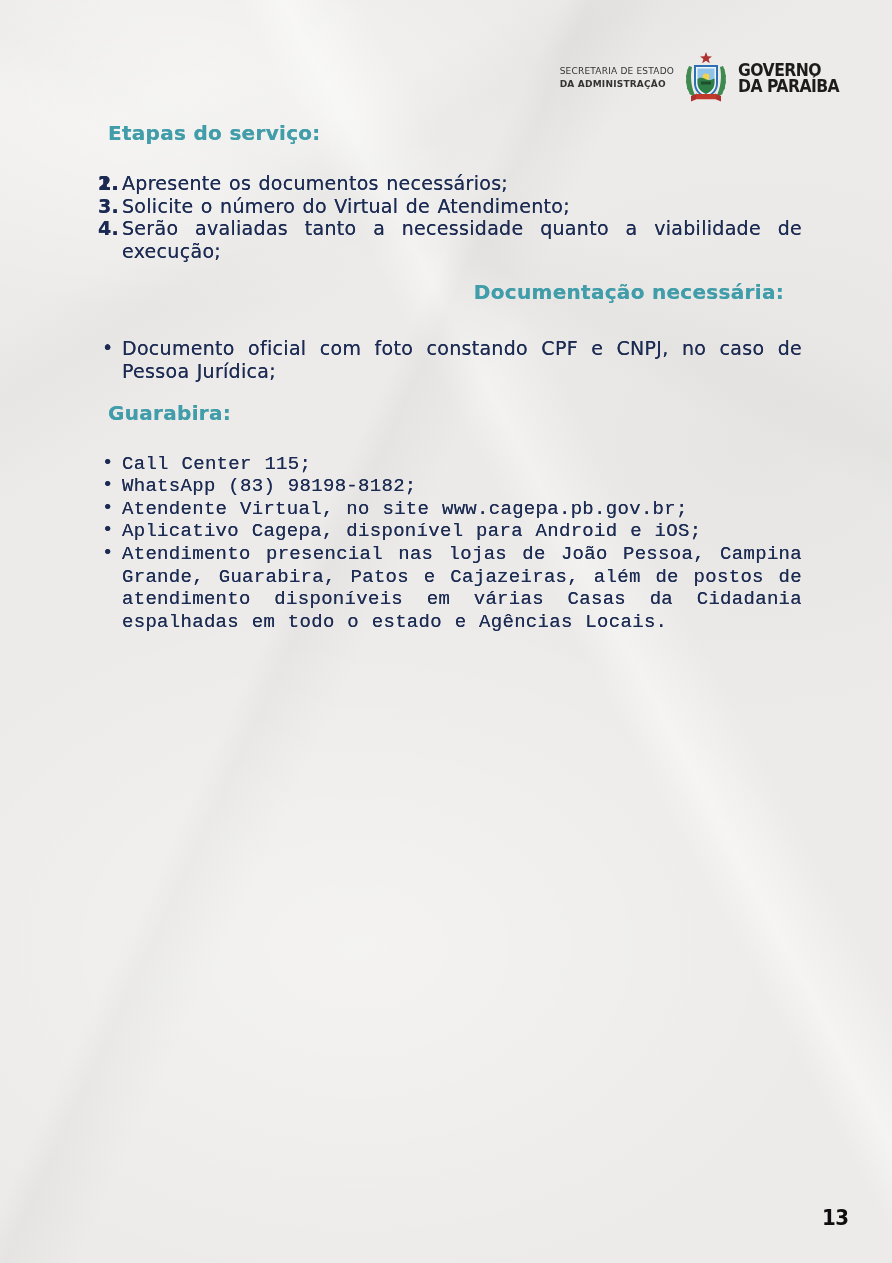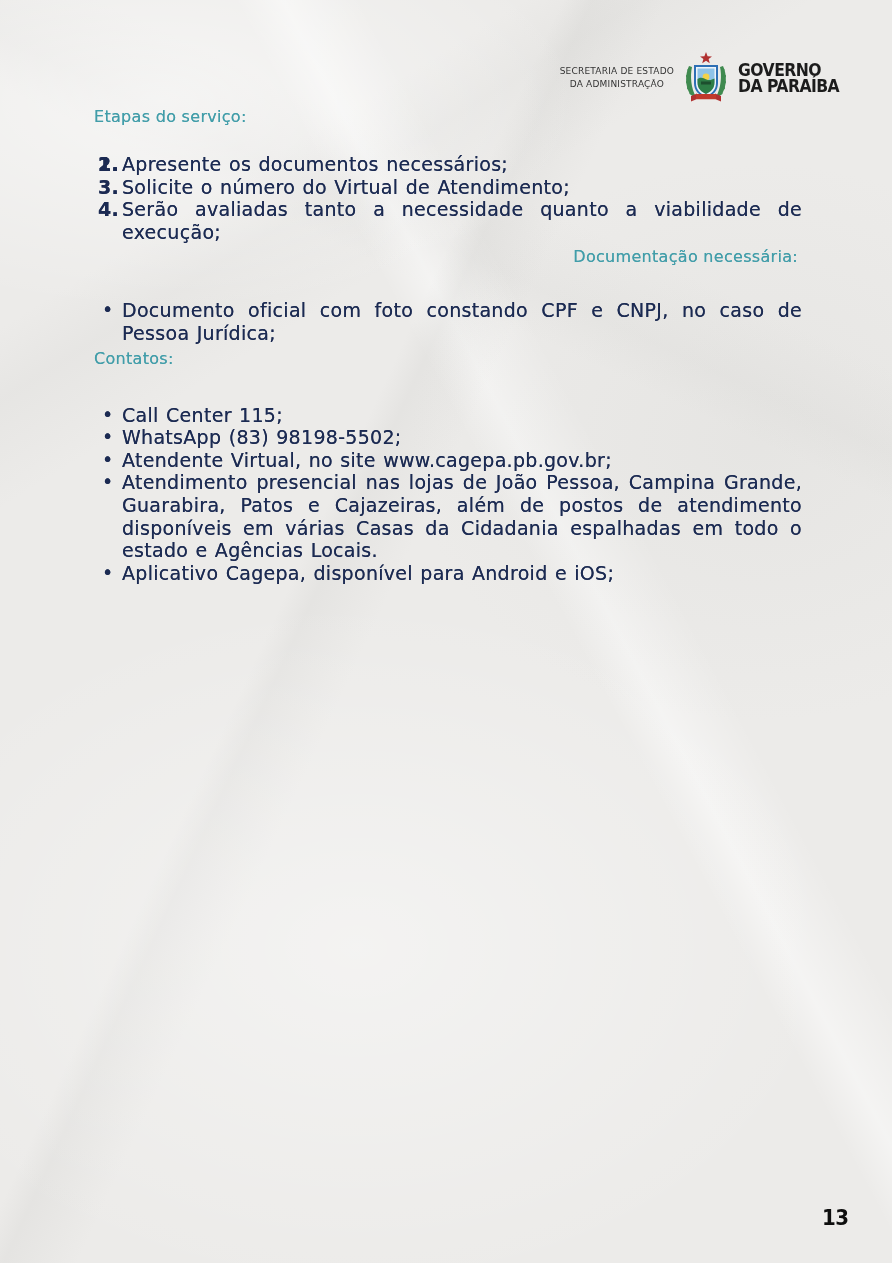--- a/index.html
+++ b/index.html
@@ -29,71 +29,71 @@
   
   .header {
     position: absolute;
     top: 52px;
     right: 44px;
     display: flex;
     align-items: center;
     gap: 9px;
   }
   .secretaria {
-    text-align: center;
+    text-align: left;
     color: #333333;
     font-size: 9px;
     line-height: 13px;
     letter-spacing: 0.2px;
   }
-  .secretaria .line2 { font-weight: 400; }
+  .secretaria .line2 { font-weight: 700; }
   .coat { width: 46px; height: 52px; display: block; }
   .governo {
     color: #1c1c1c;
     font-weight: 700;
     font-size: 17px;
     line-height: 16px;
     letter-spacing: -0.6px;
     transform: scaleX(0.92);
     transform-origin: left center;
     white-space: nowrap;
   }
 
   
   .content {
     position: absolute;
     top: 103px;
     left: 90px;
     width: 712px;
   }
   h2.section-title {
-    margin: 4px;
+    margin: 18px;
     color: #419da9;
-    font-size: 16px;
-    font-weight: 400;
+    font-size: 20px;
+    font-weight: 700;
     letter-spacing: 0.3px;
     text-shadow: 0 0 0.5px rgba(65,157,169,0.8);
   }
   .title-etapas       { margin-top: 34px; }
   .title-documentacao { margin-top: 30px; text-align: right; }
   .title-contatos     { margin-top: 21px; }
 
   ol.steps, ul.bullets {
     list-style: none;
     margin: 0;
     padding: 0;
     font-size: 19px;
     line-height: 22.6px;
     letter-spacing: 0.3px;
     word-spacing: 1px;
     text-shadow: 0 0 0.5px rgba(27,42,82,0.85);
   }
   ol.steps    { margin-top: 27px; }
   ul.bullets  { margin-top: 33px; }
-  ul.contacts { margin-top: 36px; }
+  ul.contacts { margin-top: 28px; font-family: Liberation Mono, monospace; }
 
   ol.steps li, ul.bullets li {
     position: relative;
     padding-left: 32px;
     text-align: justify;
   }
   ol.steps li .num {
     position: absolute;
     left: 8px;
     top: 0;
@@ -176,26 +176,26 @@
       <li><span class="num">2.</span><span class="txt">Apresente os documentos necessários;</span></li>
       <li><span class="num">3.</span><span class="txt">Solicite o número do Virtual de Atendimento;</span></li>
       <li><span class="num">4.</span><span class="txt">Serão avaliadas tanto a necessidade quanto a viabilidade de execução;</span></li>
     </ol>
 
     <h2 class="section-title title-documentacao">Documentação necessária:</h2>
     <ul class="bullets">
       <li>Documento oficial com foto constando CPF e CNPJ, no caso de Pessoa Jurídica;</li>
     </ul>
 
-    <h2 class="section-title title-contatos">Contatos:</h2>
+    <h2 class="section-title title-contatos">Guarabira:</h2>
     <ul class="bullets contacts">
       <li>Call Center 115;</li>
-      <li>WhatsApp (83) 98198-5502;</li>
+      <li>WhatsApp (83) 98198-8182;</li>
       <li>Atendente Virtual, no site www.cagepa.pb.gov.br;</li>
+      <li>Aplicativo Cagepa, disponível para Android e iOS;</li>
       <li>Atendimento presencial nas lojas de João Pessoa, Campina Grande, Guarabira, Patos e Cajazeiras, além de postos de atendimento disponíveis em várias Casas da Cidadania espalhadas em todo o estado e Agências Locais.</li>
-      <li>Aplicativo Cagepa, disponível para Android e iOS;</li>
     </ul>
 
   </main>
 
   <div class="pagenum">13</div>
 
 </div>
 
 </body></html>

